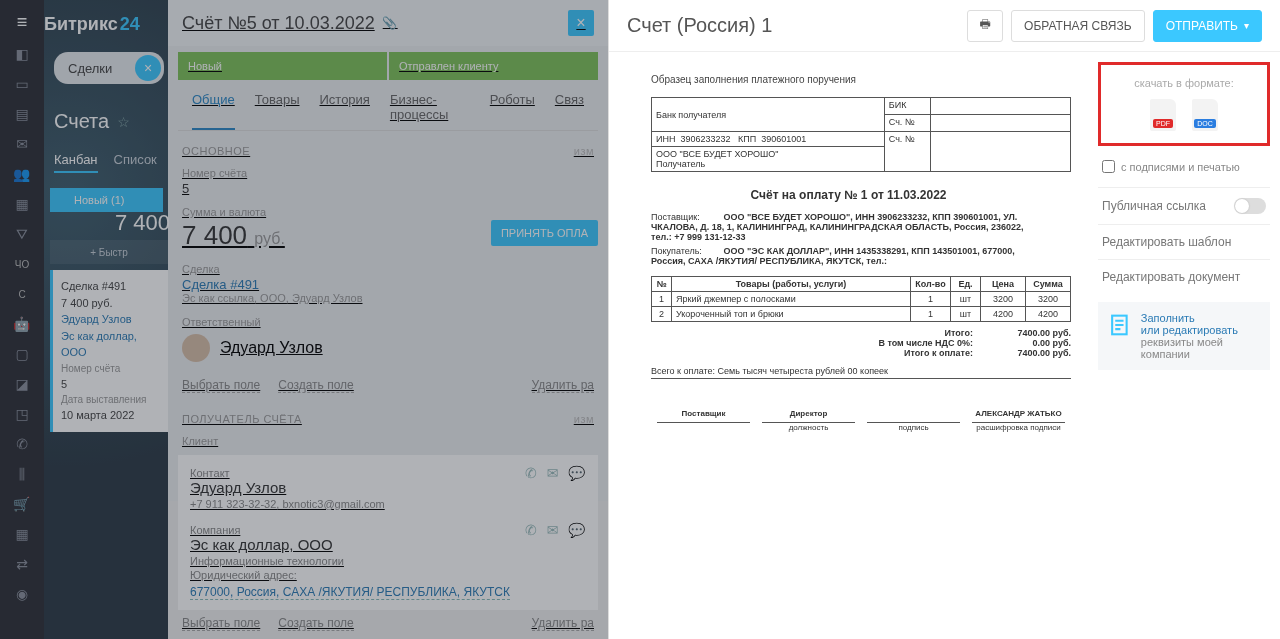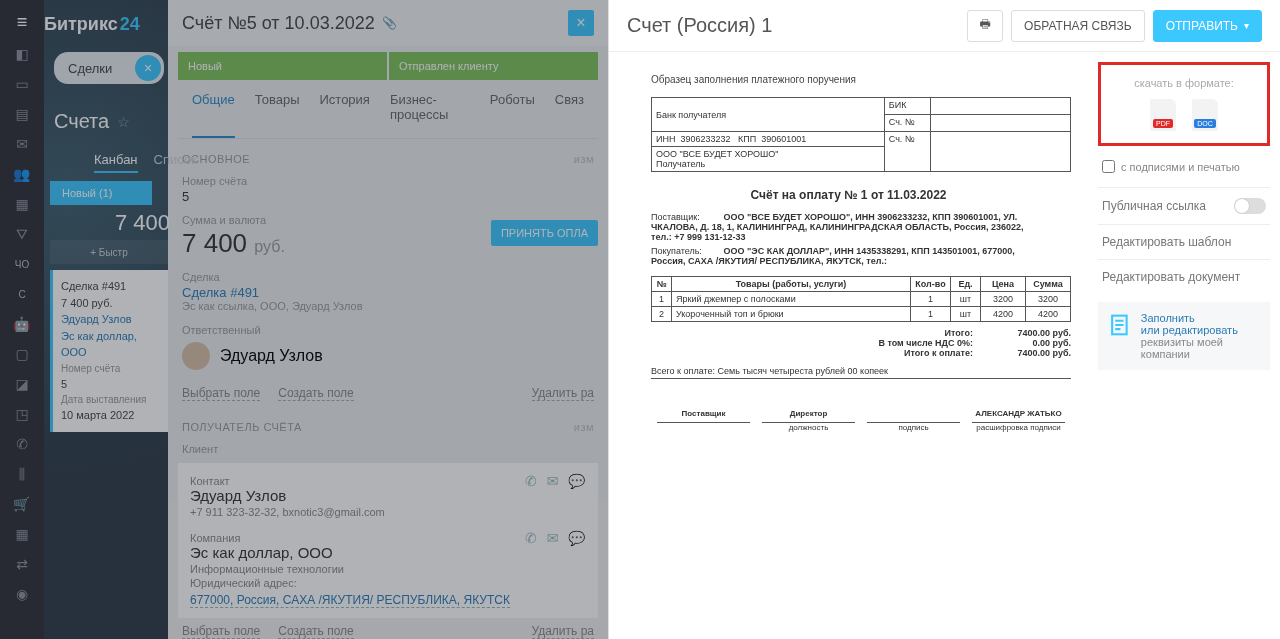--- a/index.html
+++ b/index.html
@@ -15,46 +15,46 @@
   .left-area { position: absolute; left: 44px; top: 0; width: 124px; height: 639px; background: radial-gradient(circle at 20% 30%, #3f5e6e, #2b3a46 60%); color: #fff; z-index: 2; }
   .brand { position: absolute; left: 44px; top: 0; height: 48px; display: flex; align-items: center; padding-left: 0; font-size: 18px; font-weight: 700; color: #fff; z-index: 4; }
   .brand span.n { color: #3bc8ff; margin-left: 2px; }
 
   .deals-tab { position: absolute; left: 54px; top: 52px; width: 110px; height: 32px; background: #e7ebee; border-radius: 14px; color: #444; display: flex; align-items: center; padding: 0 28px 0 14px; font-size: 13px; z-index: 4; text-align: center; }
   .deals-tab .x { position: absolute; right: 3px; top: 3px; width: 26px; height: 26px; border-radius: 13px; background: #3bc8ff; color: #fff; display: flex; align-items: center; justify-content: center; font-size: 14px; }
 
   .panel-title { position: absolute; left: 54px; top: 110px; font-size: 20px; color: #fff; display:flex; align-items:center; gap:8px; z-index:4;}
   .panel-title .star { color: #8aa; font-size: 14px; }
 
-  .view-tabs { position: absolute; left: 54px; top: 152px; display: flex; gap: 16px; font-size: 13px; color: #c8d0d8; z-index:4;margin-left:40px;}
+  .view-tabs { position: absolute; left: 54px; top: 152px; display: flex; gap: 16px; font-size: 13px; color: #c8d0d8; z-index:4;}
   .view-tabs .act { color: #fff; border-bottom: 2px solid #3bc8ff; padding-bottom: 4px; }
 
-  .newpill { position: absolute; left: 50px; top: 181px; width: 102px; height: 24px; background: #3bc8ff; color: #fff; font-size: 11px; display:flex; align-items:center; padding-left:12px; z-index:4;}
+  .newpill { position: absolute; left: 50px; top: 188px; width: 113px; height: 24px; background: #3bc8ff; color: #fff; font-size: 11px; display:flex; align-items:center; padding-left:24px; z-index:4;}
   .bignum { position: absolute; right: 4px; top: 210px; width: 160px; text-align: right; font-size: 22px; color: #fff; z-index:4; left:10px;}
   .quickbtn { position: absolute; left: 50px; top: 240px; width: 118px; height: 24px; background: rgba(255,255,255,.08); color: #c8d0d8; font-size: 10px; display:flex; align-items:center; justify-content:center; z-index:4;}
 
   .card-mini { position: absolute; left: 50px; top: 270px; width: 118px; background: #fff; color: #444; padding: 8px; font-size: 11px; z-index:4; border-left:3px solid #3bc8ff;}
   .card-mini .ln { line-height: 1.5; }
   .card-mini .muted { color: #999; font-size: 10px; }
   .card-mini .blue { color: #2b7bb5; }
 
   
-  .mid { position: absolute; left: 168px; top: 0; width: 440px; height: 501px; background: #eceef0; z-index: 1; }
+  .mid { position: absolute; left: 168px; top: 0; width: 440px; height: 501px; background: #eceef0; z-index: 1; text-decoration: underline; }
   .mid-head { height: 46px; display: flex; align-items: center; padding: 0 14px; background: #f2f4f6; }
   .mid-head .ttl { font-size: 18px; color: #444; }
   .mid-head .clip { color: #bbb; margin-left: 8px; font-size: 12px;}
   .mid-head .x { margin-left: auto; width: 26px; height: 26px; background: #3bc8ff; color: #fff; display:flex; align-items:center; justify-content:center; border-radius:2px; }
 
   .stage-bar { display:flex; height: 28px; margin: 6px 10px; }
   .stage { flex: 1; color: #fff; font-size: 11px; display:flex; align-items:center; padding-left:10px; position:relative; }
   .stage.g { background: #7fc25a; }
   .stage + .stage { margin-left: 2px; }
 
   .tabs2 { display:flex; gap: 20px; padding: 6px 14px 0; font-size: 13px; color: #666; border-bottom: 1px solid #ddd; margin: 0 10px;}
-  .tabs2 .t { padding-bottom: 16px; cursor:pointer;}
+  .tabs2 .t { padding-bottom: 8px; cursor:pointer;}
   .tabs2 .t.act { color: #2b88c6; border-bottom: 2px solid #2b88c6; }
 
   .section-h { font-size: 11px; color: #999; letter-spacing: .5px; text-transform: uppercase; padding: 14px 14px 8px; display:flex;}
   .section-h .edit { margin-left: auto; color:#bbb; text-transform:none; font-size:11px;}
   .fld-l { font-size: 11px; color: #999; padding: 2px 14px; }
   .fld-v { font-size: 13px; color: #333; padding: 0 14px 8px; }
   .fld-big { font-size: 26px; color: #333; padding: 0 14px 10px; }
   .fld-big .rub { font-size: 16px; color: #999; }
 
   .pay-btn { position:absolute; right: 10px; top: 220px; background:#3bc8ff; color:#fff; font-size:11px; padding:7px 10px; border-radius:2px;}

